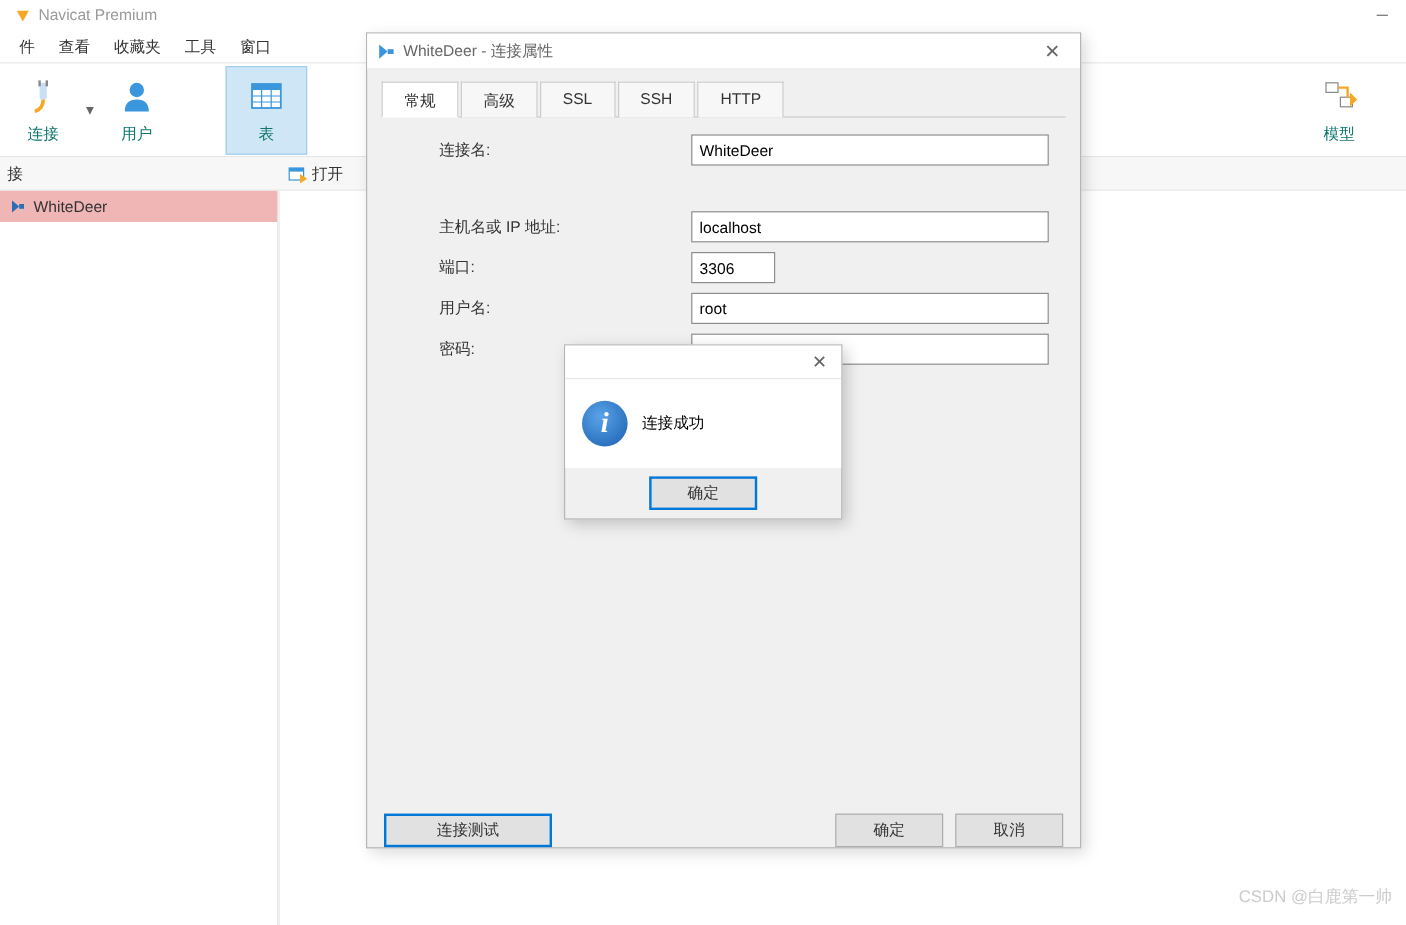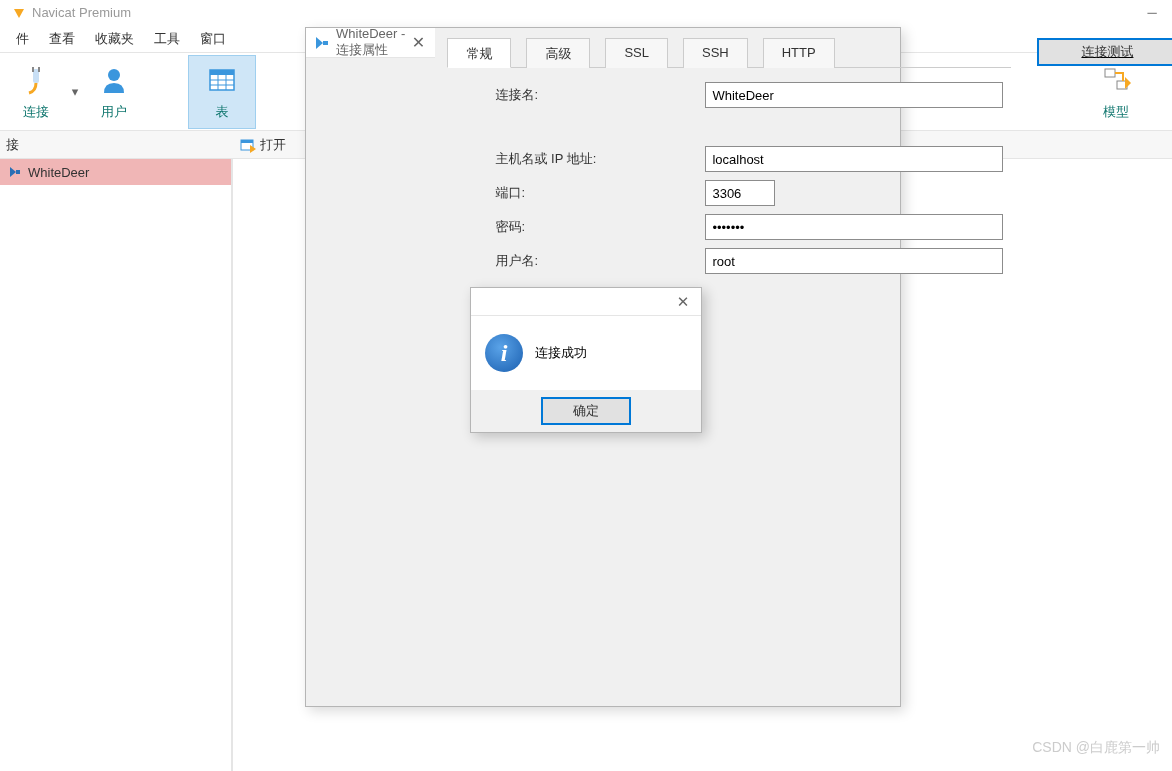--- a/index.html
+++ b/index.html
@@ -24,37 +24,37 @@
 .subbar .left { width: 232px; padding-left: 6px; color: #333; }
 .subbar .right { padding-left: 8px; display: flex; align-items: center; gap: 4px; color: #333; }
 
 .workspace { display: flex; height: calc(771px - 25px - 28px - 78px - 28px); }
 .sidebar { width: 232px; background: #fff; border-right: 1px solid #e5e5e5; }
 .tree-item { height: 26px; display: flex; align-items: center; padding: 0 8px; background: #f0b6b6; gap: 6px; color: #333; }
 .content { flex: 1; background: #fff; position: relative; }
 .content .vline { position: absolute; left: 0; top: 0; bottom: 0; width: 1px; background: #e5e5e5; }
 
 
-.dialog { position: absolute; left: 305px; top: 27px; width: 596px; height: 680px; background: #f0f0f0; border: 1px solid #b5b5b5; box-shadow: 4px 4px 12px rgba(0,0,0,0.15); display: flex; flex-direction: row; }
+.dialog { position: absolute; left: 305px; top: 27px; width: 596px; height: 680px; background: #f0f0f0; border: 1px solid #b5b5b5; box-shadow: 4px 4px 12px rgba(0,0,0,0.15); display: flex; flex-direction: column; }
 .dialog-titlebar { height: 30px; background: #fff; border-bottom: 1px solid #e5e5e5; display: flex; align-items: center; padding: 0 8px; color: #666; }
 .dialog-titlebar .dicon { width: 16px; height: 16px; margin-right: 6px; }
 .dialog-titlebar .close { margin-left: auto; width: 30px; text-align: center; color: #666; font-size: 16px; }
 .dialog-body { flex: 1; padding: 10px 12px; position: relative; }
-.tabstrip { display: flex; height: 30px; gap: 13px; }
+.tabstrip { display: flex; height: 30px; }
 .tab { padding: 6px 18px; border: 1px solid #ccc; border-bottom: none; background: #f7f7f7; margin-right: 2px; color: #333; }
 .tab.active { background: #fff; border-bottom: 1px solid #fff; position: relative; z-index: 2; }
 .tabline { border-top: 1px solid #ccc; margin-top: -1px; }
 .form { padding: 14px 8px 0 8px; }
 .form-row { display: flex; align-items: center; margin-bottom: 8px; }
 .form-row label { width: 210px; color: #333; margin-left: 40px; }
 .form-row input { height: 26px; border: 1px solid #8c8c8c; padding: 0 6px; background: #fff; }
 .inp-wide { width: 298px; }
 .inp-port { width: 70px; }
 .gap-row { height: 30px; }
-.dialog-buttons { height: 48px; display: flex; align-items: center; padding: 0 14px; gap: 10px; text-decoration: underline; }
+.dialog-buttons { height: 48px; display: flex; align-items: flex-end; padding: 0 14px; gap: 10px; }
 .dialog-buttons .spacer { flex: 1; }
 .btn { width: 90px; height: 28px; background: #e1e1e1; border: 1px solid #adadad; color: #333; display: flex; align-items: center; justify-content: center; }
 .btn.wide { width: 140px; }
 .btn.primary { border: 2px solid #0078d7; }
 
 
 .msgbox { position: absolute; left: 470px; top: 287px; width: 232px; height: 146px; background: #f0f0f0; border: 1px solid #b5b5b5; box-shadow: 4px 4px 12px rgba(0,0,0,0.2); display: flex; flex-direction: column; }
 .msg-title { height: 28px; background: #fff; display: flex; align-items: center; padding: 0 6px; border-bottom: 1px solid #e5e5e5; }
 .msg-title .close { margin-left: auto; color: #666; font-size: 15px; width: 24px; text-align: center; }
 .msg-body { flex: 1; background: #fff; display: flex; align-items: center; padding: 0 14px; gap: 12px; }
@@ -196,26 +196,26 @@
       <div class="gap-row"></div>
       <div class="form-row">
         <label>主机名或 IP 地址:</label>
         <input class="inp-wide" value="localhost" style="">
       </div>
       <div class="form-row">
         <label>端口:</label>
         <input class="inp-port" value="3306" style="">
       </div>
       <div class="form-row">
+        <label>用户名:</label>
+        <input class="inp-wide" value="root" style="">
+      </div>
+      <div class="form-row">
         <label>密码:</label>
         <input class="inp-wide" type="password" value="•••••••" style="">
-      </div>
-      <div class="form-row">
-        <label>用户名:</label>
-        <input class="inp-wide" value="root" style="">
       </div>
     </div>
   </div>
   <div class="dialog-buttons">
     <div class="btn wide primary">连接测试</div>
     <div class="spacer"></div>
     <div class="btn">确定</div>
     <div class="btn">取消</div>
   </div>
 </div>

